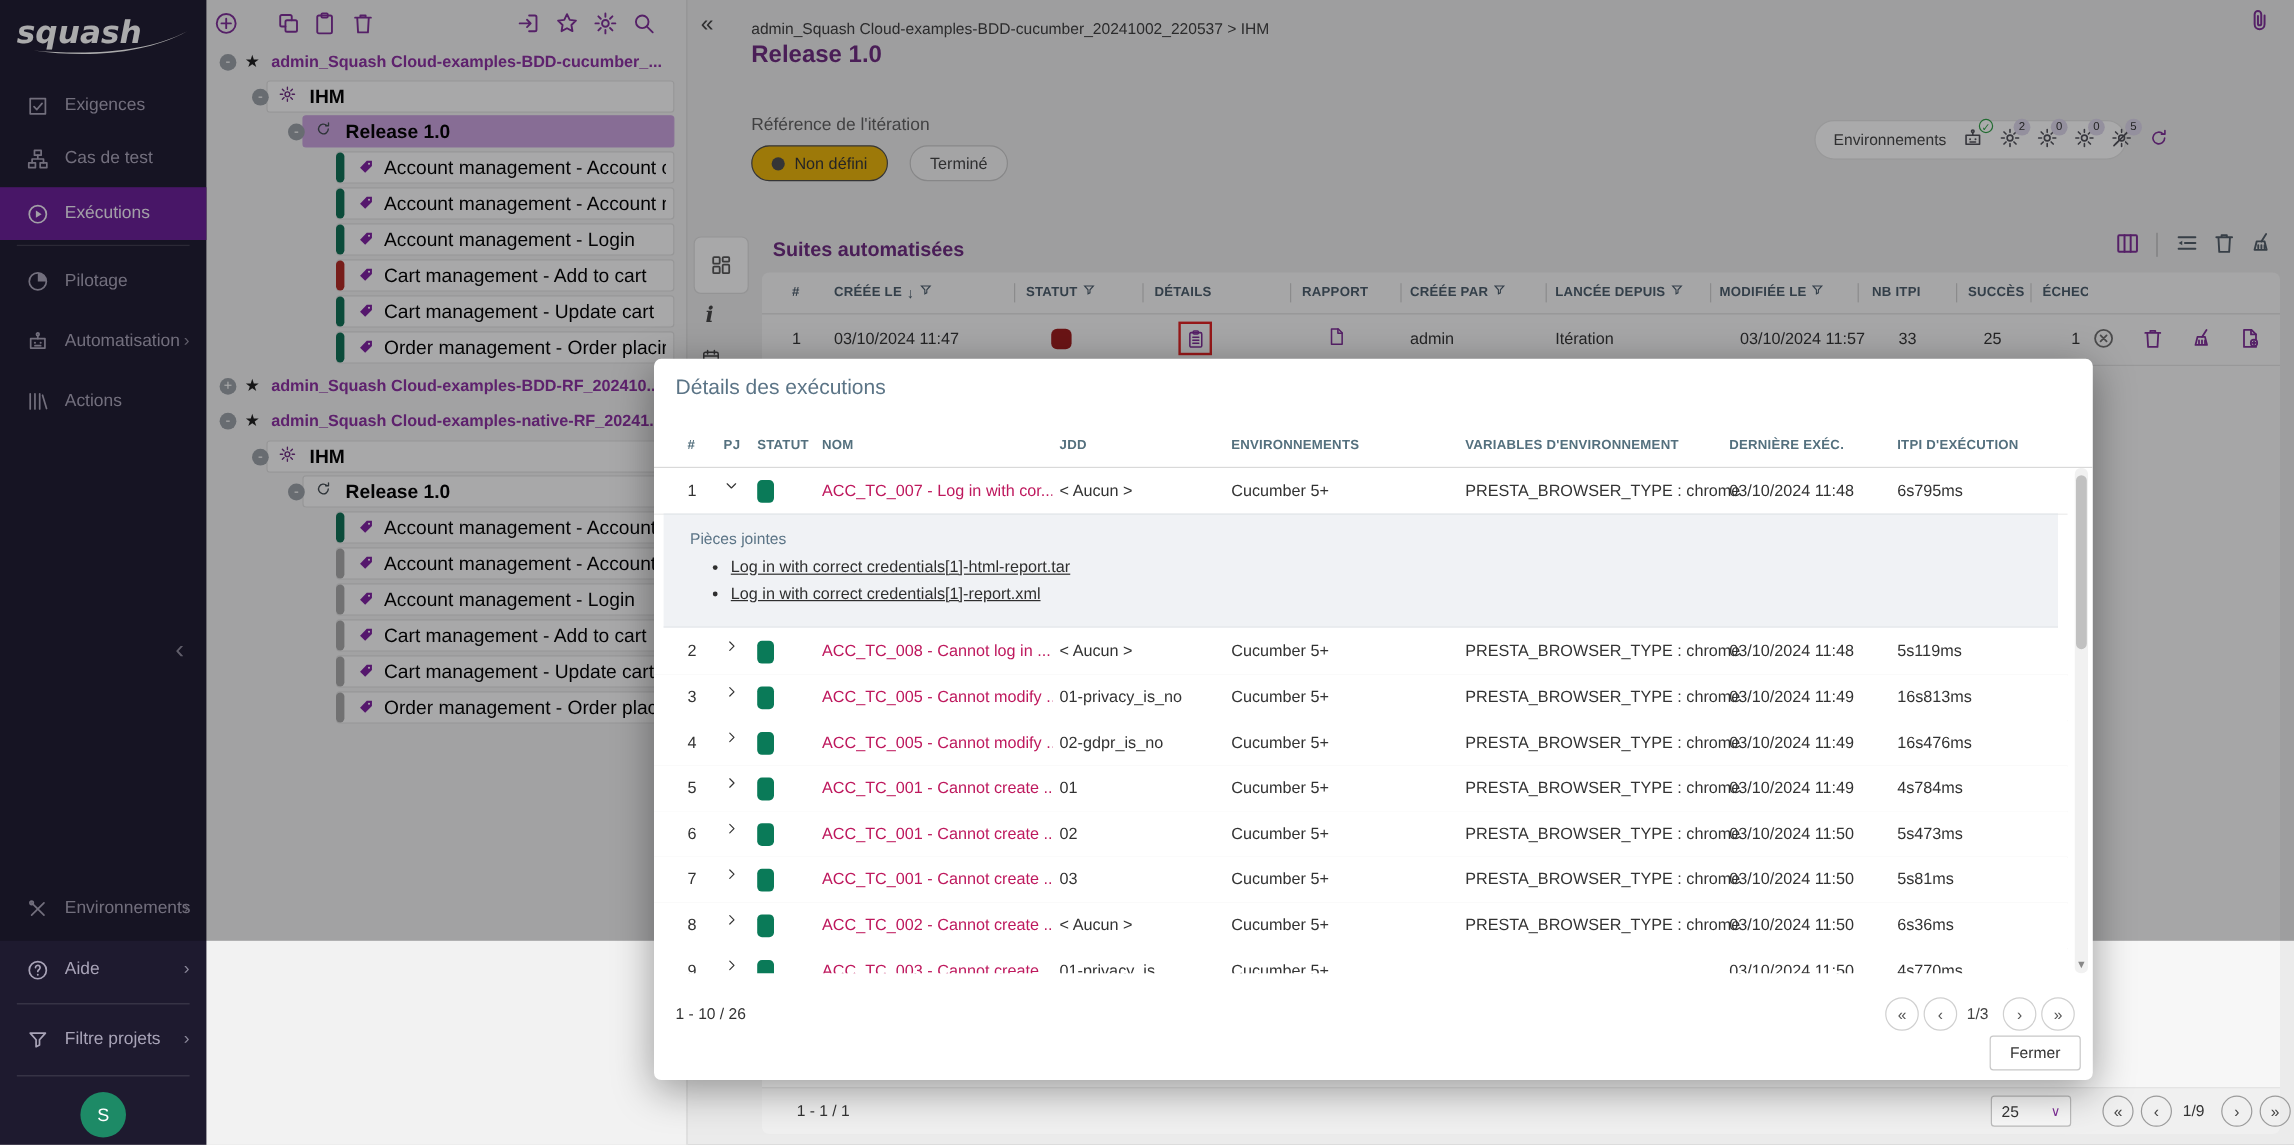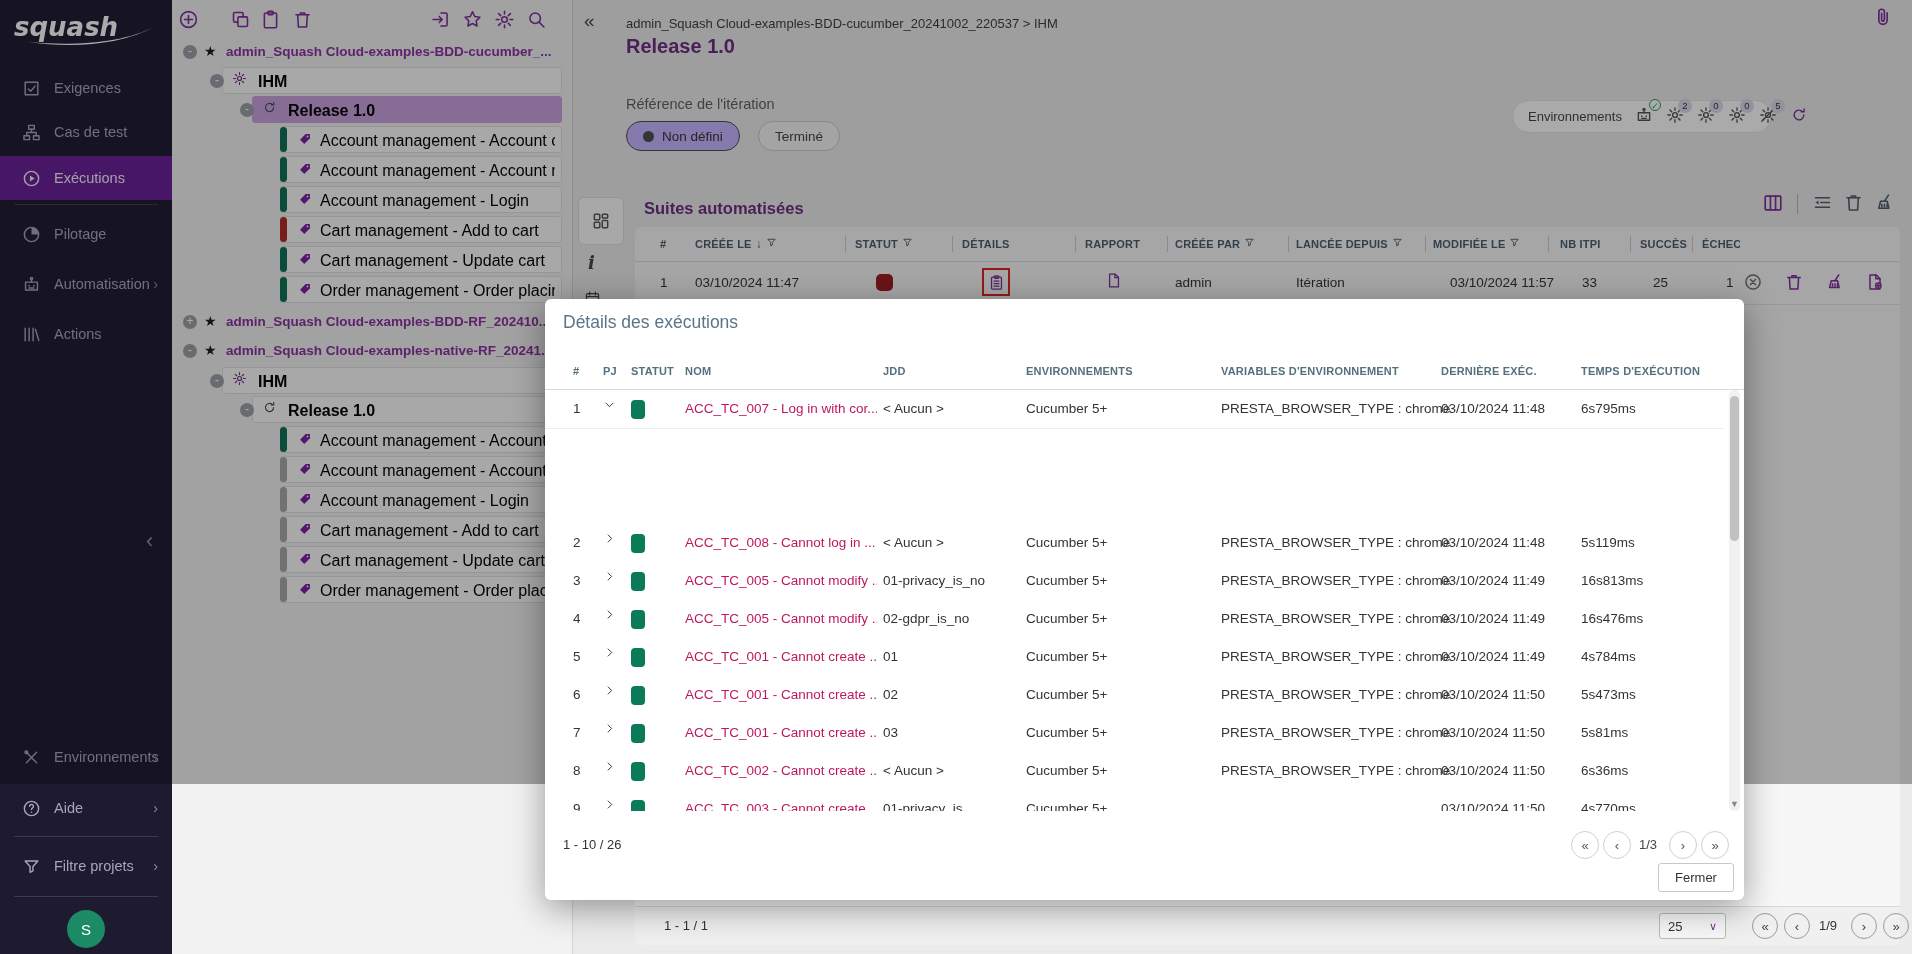--- a/index.html
+++ b/index.html
@@ -27,21 +27,21 @@
   .tlabel.proj{color:#8b2fa0;font-weight:bold;}
   .leafbar{position:absolute;width:7px;height:25px;border-radius:4px;top:1px;}
   
   .main-bg{position:absolute;left:573px;top:0;right:0;bottom:0;background:#ebebeb;}
   .main-collapse{position:absolute;left:584px;top:10px;font-size:19px;color:#444;cursor:pointer;}
   .breadcrumb{position:absolute;left:626px;top:16px;font-size:13px;color:#3d3d3d;}
   .paperclip{position:absolute;left:1872px;top:6px;color:#7d2d96;cursor:pointer;}
   .page-title{position:absolute;left:626px;top:35px;font-size:20px;font-weight:bold;color:#6d2a7f;margin:0;}
   .page-subtitle{position:absolute;left:626px;top:96px;font-size:14.5px;color:#5f5f5f;}
   .pill{position:absolute;top:121px;height:30px;border-radius:16px;display:flex;align-items:center;gap:8px;padding:0 16px;font-size:13.5px;color:#333;box-sizing:border-box;cursor:pointer;}
-  .pill.on{border:1.8px solid #4c4c4c;background:#c4b5fd;}
+  .pill.on{border:1.8px solid #4c4c4c;background:#eab308;}
   .pill.off{border:1px solid #c9c9c9;background:#f5f5f5;color:#444;}
   .pill .dot{width:11px;height:11px;border-radius:50%;background:#4c4c4c;}
   .env-pill{position:absolute;left:1512px;top:100px;width:260px;height:33px;background:#fdfdfd;border:1px solid #e2e2e2;border-radius:17px;display:flex;align-items:center;gap:13px;padding:0 15px;box-sizing:border-box;font-size:13px;color:#444;}
   .badged{position:relative;color:#4f4f57;}
   .badged .bdg{position:absolute;top:-7px;right:-8px;width:14px;height:14px;border-radius:50%;background:#ddd6ea;color:#333;font-size:9.5px;line-height:14px;text-align:center;}
   .badged .bdg.grn{background:#fff;border:1.4px solid #2e9e44;color:#2e9e44;font-size:9px;line-height:12px;width:12px;height:12px;box-sizing:border-box;}
   .grid-card{position:absolute;left:578px;top:197px;width:44px;height:46px;background:#fafafa;border:1px solid #ddd;border-radius:6px;display:flex;align-items:center;justify-content:center;color:#555;cursor:pointer;}
   .info-i{position:absolute;left:588px;top:252px;font-family:"DejaVu Serif",serif;font-style:italic;font-weight:bold;font-size:18px;color:#444;cursor:pointer;}
   .cal{position:absolute;left:584px;top:290px;color:#444;cursor:pointer;}
   .suites-title{position:absolute;left:644px;top:199px;font-size:16.5px;font-weight:bold;color:#6d2a7f;margin:0;}
@@ -577,37 +577,44 @@
     <div class="modal-title">Détails des exécutions</div>
     <div id="modal-header">
         <div class="mhead" style="left:28px">#</div>
         <div class="mhead" style="left:58px">PJ</div>
         <div class="mhead" style="left:86px">STATUT</div>
         <div class="mhead" style="left:140px">NOM</div>
         <div class="mhead" style="left:338px">JDD</div>
         <div class="mhead" style="left:481px">ENVIRONNEMENTS</div>
         <div class="mhead" style="left:676px">VARIABLES D'ENVIRONNEMENT</div>
         <div class="mhead" style="left:896px">DERNIÈRE EXÉC.</div>
-        <div class="mhead" style="left:1036px">TEMPS D'EXÉCUTION</div>
+        <div class="mhead" style="left:1036px">ITPI D'EXÉCUTION</div>
       </div>
     <div class="mheadsep"></div>
     <div class="mscroll" id="modal-rows">
         <div class="mrow" style="top:0px">
       <div class="mcell" style="left:28px">1</div>
       <span class="mcell mexp" style="left:58px;top:8px;height:auto;line-height:normal"><span class="icn" style=""><svg width="13" height="13" viewBox="0 0 24 24" stroke="currentColor" stroke-width="1.8" fill="none" stroke-linecap="round" stroke-linejoin="round">
                 <path d="M5.5 9.5l6.5 6.5 6.5-6.5" fill="none"></path>
               </svg></span></span>
       <span class="gsq" style="left:86px"></span>
       <div class="mcell" style="left:140px"><span class="mlink">ACC_TC_007 - Log in with cor...</span></div>
       <div class="mcell" style="left:338px">&lt; Aucun &gt;</div>
       <div class="mcell" style="left:481px">Cucumber 5+</div>
       <div class="mcell" style="left:676px">PRESTA_BROWSER_TYPE : chrome</div>
       <div class="mcell" style="left:896px">03/10/2024 11:48</div>
       <div class="mcell" style="left:1036px">6s795ms</div>
       </div>
+        <div class="attach" style="top:38px">
+        <div class="atitle">Pièces jointes</div>
+        <ul>
+            <li><span>Log in with correct credentials[1]-html-report.tar</span></li>
+            <li><span>Log in with correct credentials[1]-report.xml</span></li>
+          </ul>
+        </div>
         <div class="mrow" style="top:134px">
       <div class="mcell" style="left:28px">2</div>
       <span class="mcell mexp" style="left:58px;top:8px;height:auto;line-height:normal"><span class="icn" style=""><svg width="13" height="13" viewBox="0 0 24 24" stroke="currentColor" stroke-width="1.8" fill="none" stroke-linecap="round" stroke-linejoin="round">
                 <path d="M9.5 5.5l6.5 6.5-6.5 6.5" fill="none"></path>
               </svg></span></span>
       <span class="gsq" style="left:86px"></span>
       <div class="mcell" style="left:140px"><span class="mlink">ACC_TC_008 - Cannot log in ...</span></div>
       <div class="mcell" style="left:338px">&lt; Aucun &gt;</div>
       <div class="mcell" style="left:481px">Cucumber 5+</div>
       <div class="mcell" style="left:676px">PRESTA_BROWSER_TYPE : chrome</div>

